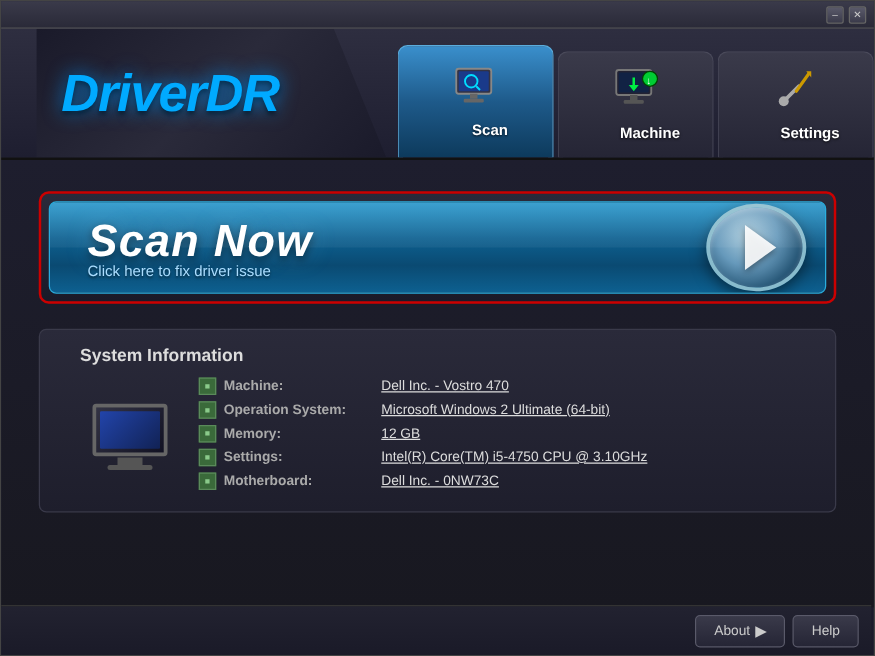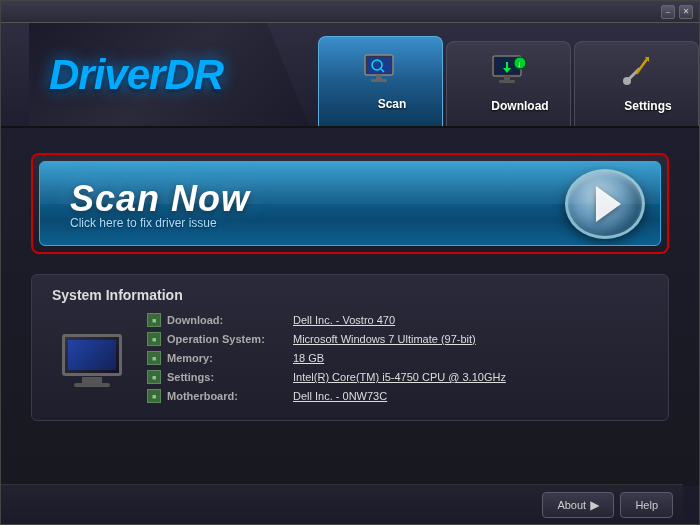--- a/index.html
+++ b/index.html
@@ -163,21 +163,21 @@
     .scan-now-container {
       background: linear-gradient(180deg, #2a2a3a 0%, #1a1a28 100%);
       border: 2px solid #cc0000;
       border-radius: 8px;
       padding: 6px;
       margin-bottom: 20px;
     }
 
     .scan-now-btn {
       width: 100%;
-      height: 85px;
+      height: 74px;
       background: linear-gradient(180deg, #1a90c8 0%, #0d6090 40%, #0a4a72 70%, #0d6090 100%);
       border-radius: 6px;
       border: 1px solid #2aaddd;
       display: flex;
       align-items: center;
       justify-content: space-between;
       padding: 0 15px 0 30px;
       cursor: pointer;
       position: relative;
       overflow: hidden;
@@ -237,21 +237,21 @@
       border-left: 25px solid rgba(255,255,255,0.9);
       margin-left: 6px;
       filter: drop-shadow(0 2px 3px rgba(0,0,0,0.5));
     }
 
     
     .system-info {
       background: linear-gradient(180deg, #2a2a3a 0%, #1e1e2c 100%);
       border: 1px solid #3a3a4a;
       border-radius: 6px;
-      padding: 12px 20px;
+      padding: 12px 32px;
     }
 
     .system-info-title {
       font-size: 14px;
       font-weight: bold;
       color: #ddd;
       margin-bottom: 10px;
     }
 
     .system-info-body {
@@ -350,21 +350,21 @@
       background: linear-gradient(180deg, #222230 0%, #1a1a28 100%);
       border-top: 1px solid #333;
       display: flex;
       align-items: center;
       justify-content: flex-end;
       padding-right: 10px;
       gap: 6px;
       position: absolute;
       bottom: 0;
       left: 0;
-      right: 16px;
+      right: 2px;
     }
 
     .footer-btn {
       height: 26px;
       padding: 0 14px;
       background: linear-gradient(180deg, #3a3a4a, #252535);
       border: 1px solid #5a5a6a;
       border-radius: 4px;
       color: #ccc;
       font-size: 11px;
@@ -422,21 +422,21 @@
             <line x1="17" y1="7" x2="17" y2="15" stroke="#00ee44" stroke-width="2"></line>
             <polygon points="13,13 17,18 21,13" fill="#00ee44"></polygon>
 
             <rect x="14" y="21" width="6" height="4" fill="#555"></rect>
             <rect x="9" y="25" width="16" height="3" rx="1" fill="#555"></rect>
 
             <circle cx="30" cy="8" r="6" fill="#00cc33" stroke="#004400" stroke-width="1"></circle>
             <text x="27" y="12" font-size="8" fill="white" font-weight="bold">↓</text>
           </svg>
         </div>
-        <span class="tab-label">Download</span>
+        <span class="tab-label">Machine</span>
       </div>
 
       <div class="nav-tab inactive">
         <div class="tab-icon">
           <svg class="settings-icon" viewBox="0 0 36 35" xmlns="http://www.w3.org/2000/svg">
 
             <line x1="8" y1="26" x2="20" y2="14" stroke="#aaa" stroke-width="3" stroke-linecap="round"></line>
             <circle cx="8" cy="26" r="4" fill="#aaa"></circle>
 
             <line x1="28" y1="4" x2="18" y2="18" stroke="#cc9900" stroke-width="2.5" stroke-linecap="round"></line>
@@ -472,34 +472,34 @@
             <div class="monitor-screen"></div>
             <div class="monitor-stand"></div>
             <div class="monitor-base"></div>
           </div>
         </div>
 
         <div class="system-info-table">
 
           <div class="info-row">
             <div class="info-icon">■</div>
-            <span class="info-label">Download:</span>
+            <span class="info-label">Machine:</span>
             <span class="info-value">Dell Inc. - Vostro 470</span>
           </div>
 
           <div class="info-row">
             <div class="info-icon">■</div>
             <span class="info-label">Operation System:</span>
-            <span class="info-value">Microsoft Windows 7 Ultimate  (97-bit)</span>
+            <span class="info-value">Microsoft Windows 2 Ultimate  (64-bit)</span>
           </div>
 
           <div class="info-row">
             <div class="info-icon">■</div>
             <span class="info-label">Memory:</span>
-            <span class="info-value">18 GB</span>
+            <span class="info-value">12 GB</span>
           </div>
 
           <div class="info-row">
             <div class="info-icon">■</div>
             <span class="info-label">Settings:</span>
             <span class="info-value">Intel(R) Core(TM) i5-4750 CPU @ 3.10GHz</span>
           </div>
 
           <div class="info-row">
             <div class="info-icon">■</div>

